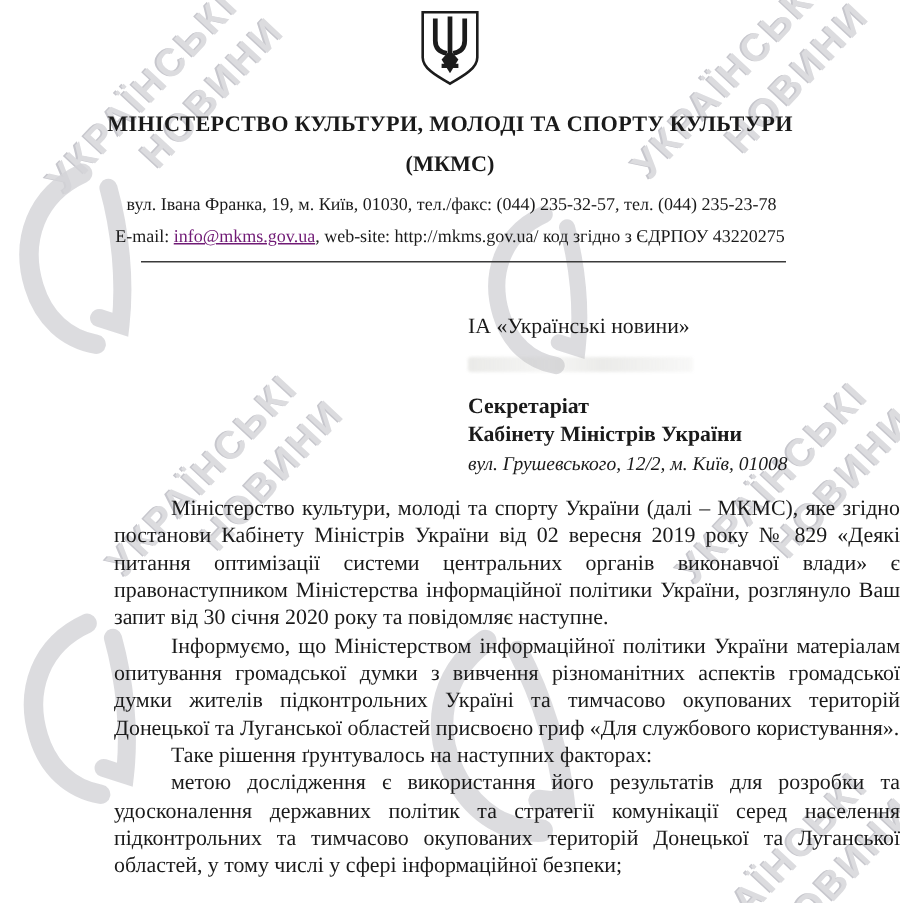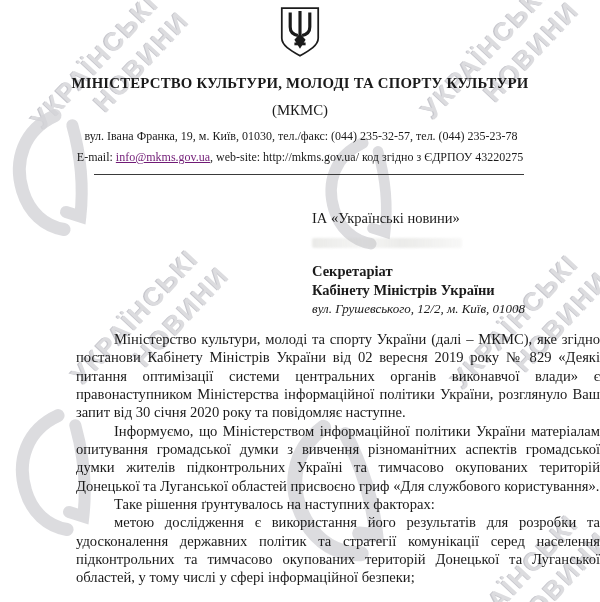--- a/index.html
+++ b/index.html
@@ -30,21 +30,21 @@
   .wm-g3 { left:8px;   top:410px; width:95px;  height:130px; transform:rotate(-12deg); }
   .wm-g4 { left:280px; top:420px; width:110px; height:150px; transform:rotate(-24deg); }
 
   
   .content { position:absolute; inset:0; z-index:1; }
   .emblem { position:absolute; left:279px; top:3px; width:42px; height:58px; }
   .title {
     position:absolute; left:0; right:0; top:75px; text-align:center;
     font-weight:bold; font-size:14.8px; letter-spacing:.2px;
   }
-  .mkms  { position:absolute; left:0; right:0; top:102px; text-align:center; font-weight:normal; font-size:14.8px; }
+  .mkms  { position:absolute; left:0; right:0; top:102px; text-align:center; font-weight:bold; font-size:14.8px; }
   .addr  { position:absolute; left:2px; right:0; top:129px; text-align:center; font-size:12px; }
   .email { position:absolute; left:0; right:0; top:150px; text-align:center; font-size:12px; }
   .email a { color:#701a75; text-decoration:underline; }
   .rule  { position:absolute; left:94px; width:430px; top:174px; border-top:1px solid #3a3a3a; height:0; }
   .refrow{
     position:absolute; left:54px; right:40px; top:182px;
     display:flex; justify-content:space-between; font-size:12.5px; white-space:nowrap;
   }
   .recipient-agency { position:absolute; left:312px; top:210px; font-weight:normal; font-size:14.5px; }
   .faded-line {

